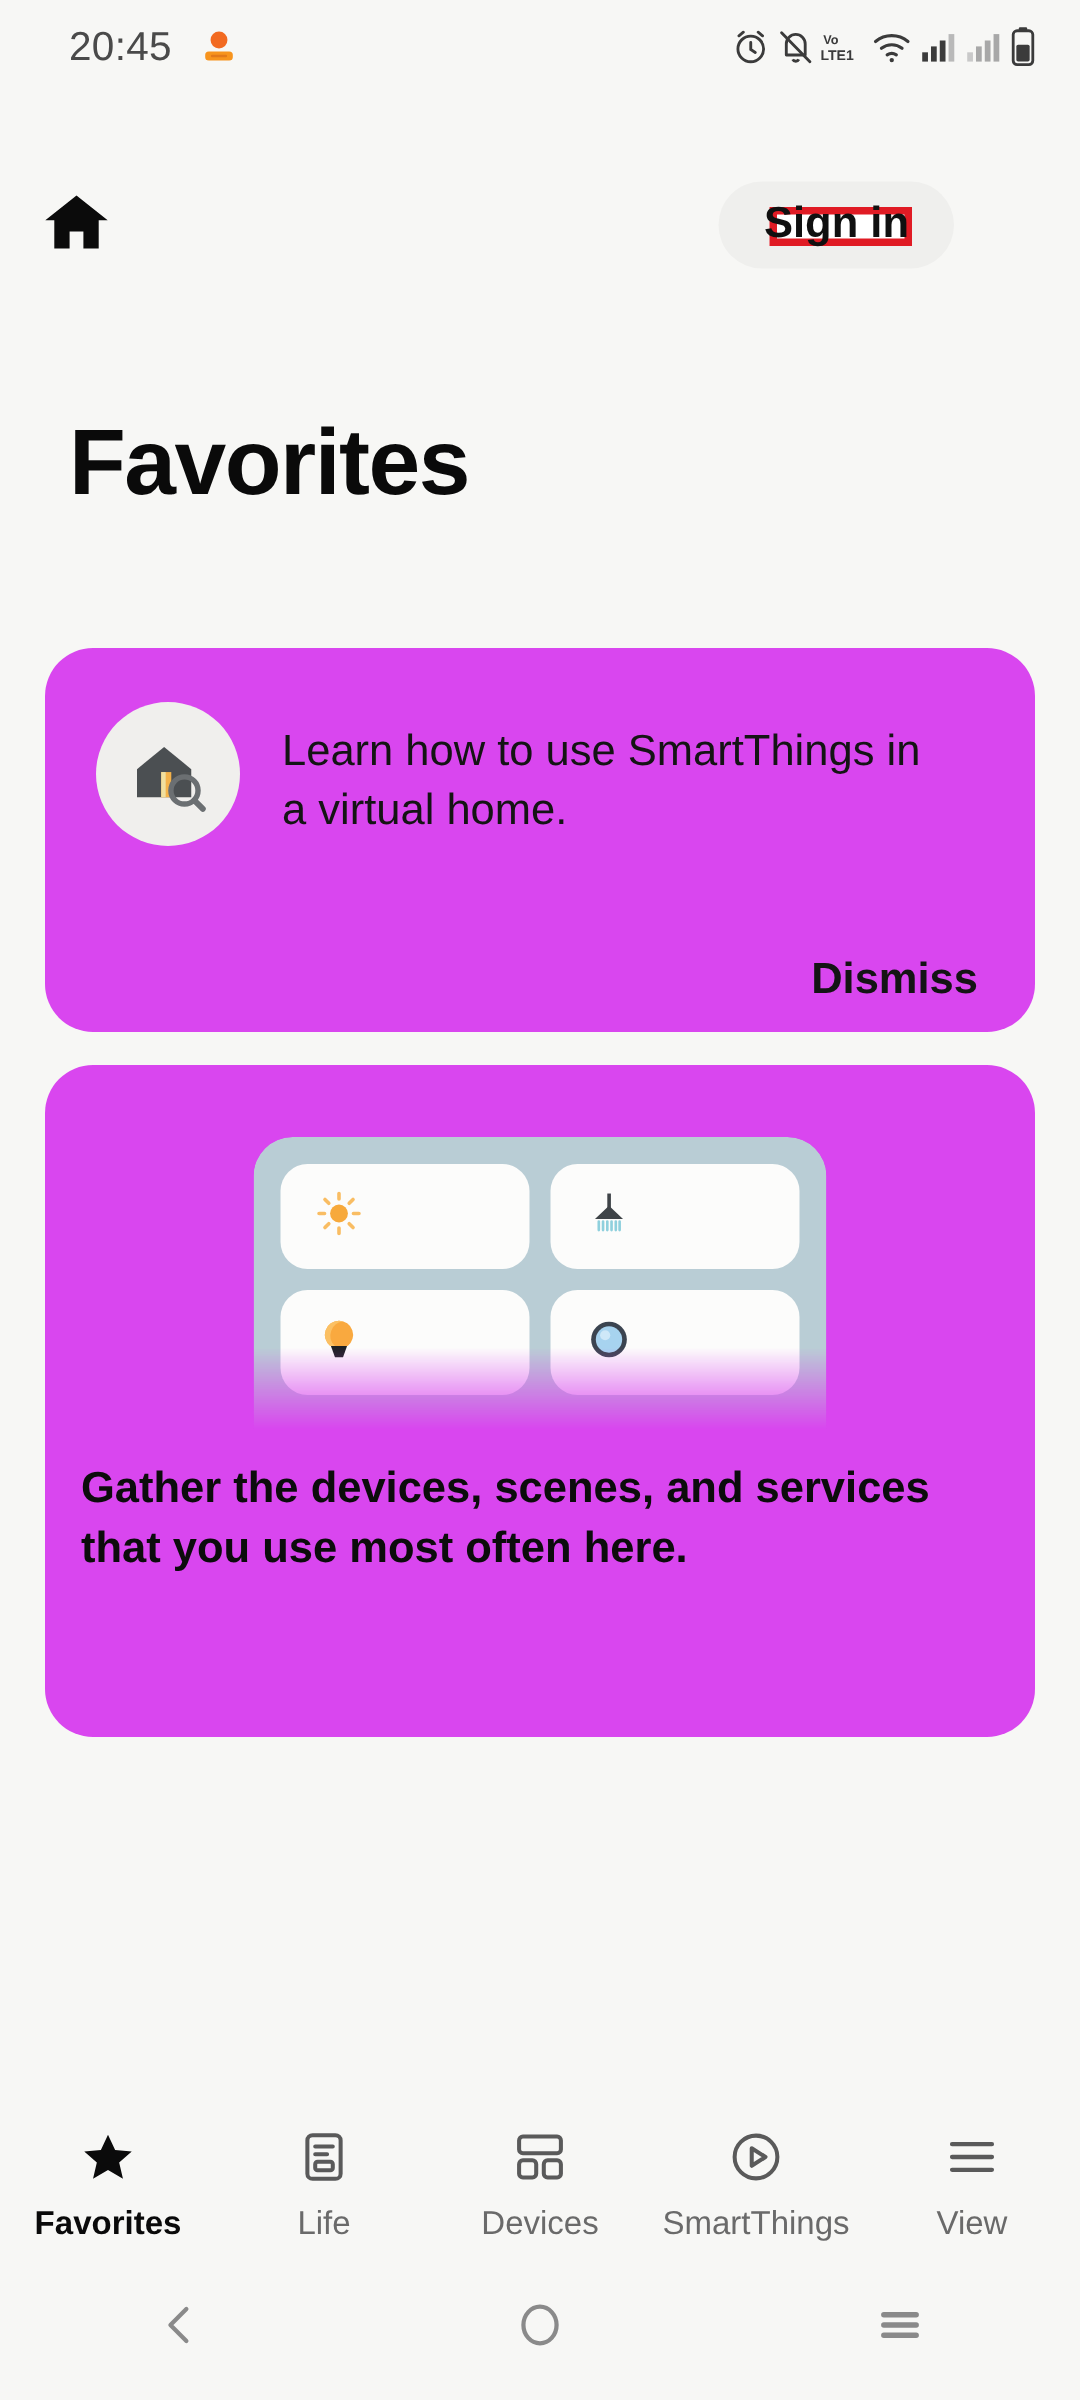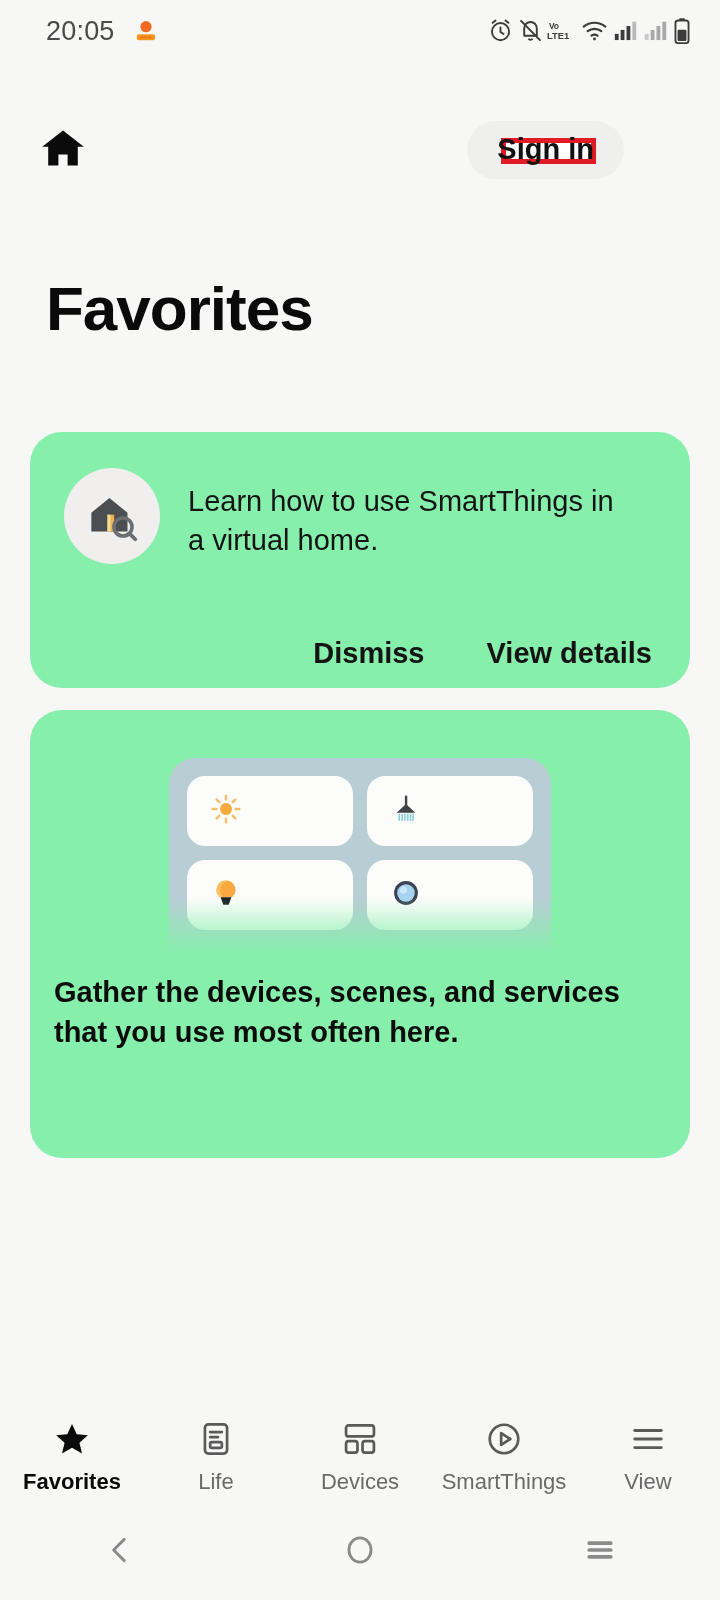--- a/index.html
+++ b/index.html
@@ -12,28 +12,28 @@
   .screen { position:relative; width:720px; height:1600px; background:#f7f7f5; }
 
   
   .statusbar {
     position:absolute; top:0; left:0; width:720px; height:62px;
     display:flex; align-items:center; justify-content:space-between;
     padding:0 28px 0 46px;
   }
   .sb-left { display:flex; align-items:center; gap:18px; }
   .sb-time { font-size:27px; color:#4a4a4a; letter-spacing:.2px; font-weight:400; }
-  .sb-right { display:flex; align-items:flex-start; gap:3px; }
+  .sb-right { display:flex; align-items:center; gap:3px; }
   .ic { display:block; }
 
   
   .appbar {
     position:absolute; top:100px; left:0; width:656px; height:100px;
     display:flex; align-items:center; justify-content:space-between;
-    padding:0 32px;
+    padding:0 20px;
   }
   .home-btn { width:62px; height:62px; display:flex; align-items:center; justify-content:center; }
   .signin-wrap {
     position:relative;
     padding:11px 26px;
     border-radius:34px;
     background:#efefed;
     display:flex; align-items:center; justify-content:center;
   }
   .signin-label {
@@ -52,21 +52,21 @@
   
   .page-title {
     position:absolute; top:278px; left:46px;
     font-size:62px; font-weight:700; color:#0a0a0a;
     letter-spacing:-1px; line-height:1;
   }
 
   
   .card {
     position:absolute; left:30px; width:660px;
-    background:#86efac; border-radius:32px;
+    background:#d946ef; border-radius:32px;
   }
   .card-tip { top:432px; height:256px; }
   .tip-row { display:flex; align-items:flex-start; padding:36px 0 0 34px; }
   .tip-iconwrap {
     width:96px; height:96px; border-radius:50%;
     background:#f0efed; flex:0 0 96px;
     display:flex; align-items:center; justify-content:center;
   }
   .tip-text {
     margin-left:28px; font-size:29px; line-height:1.36;
@@ -120,21 +120,21 @@
   }
   .sysbtn { flex:1; display:flex; align-items:center; justify-content:center; }
 </style>
 </head>
 <body>
 
 <div class="screen">
 
   <div class="statusbar">
     <div class="sb-left">
-      <span class="sb-time">20:05</span>
+      <span class="sb-time">20:45</span>
       <span>
         <svg class="ic" width="26" height="26" viewBox="0 0 24 24">
           <circle cx="12" cy="8" r="5.2" fill="#f26a21"></circle>
           <rect x="3.5" y="15" width="17" height="5.6" rx="2.2" fill="#f7941e"></rect>
           <rect x="7" y="17" width="10" height="1.6" rx=".8" fill="#e2791b"></rect>
         </svg>
       </span>
     </div>
     <div class="sb-right">
       <span>
@@ -215,21 +215,20 @@
           <rect x="20.5" y="23" width="5.2" height="13" fill="#f3b24a"></rect>
           <rect x="20.5" y="23" width="2.3" height="13" fill="#f0e0a0"></rect>
           <circle cx="32.5" cy="32.5" r="7" fill="none" stroke="#6b6f72" stroke-width="2.8"></circle>
           <path d="M37.6 37.6 42 42" stroke="#6b6f72" stroke-width="3" stroke-linecap="round"></path>
         </svg>
       </div>
       <div class="tip-text">Learn how to use SmartThings in a virtual home.</div>
     </div>
     <div class="tip-actions">
       <span class="tip-btn">Dismiss</span>
-      <span class="tip-btn">View details</span>
     </div>
   </div>
 
   <div class="card card-fav">
     <div class="illus">
       <div class="illus-box">
         <div class="illus-grid">
 
           <div class="ill-cell">
             <span>

